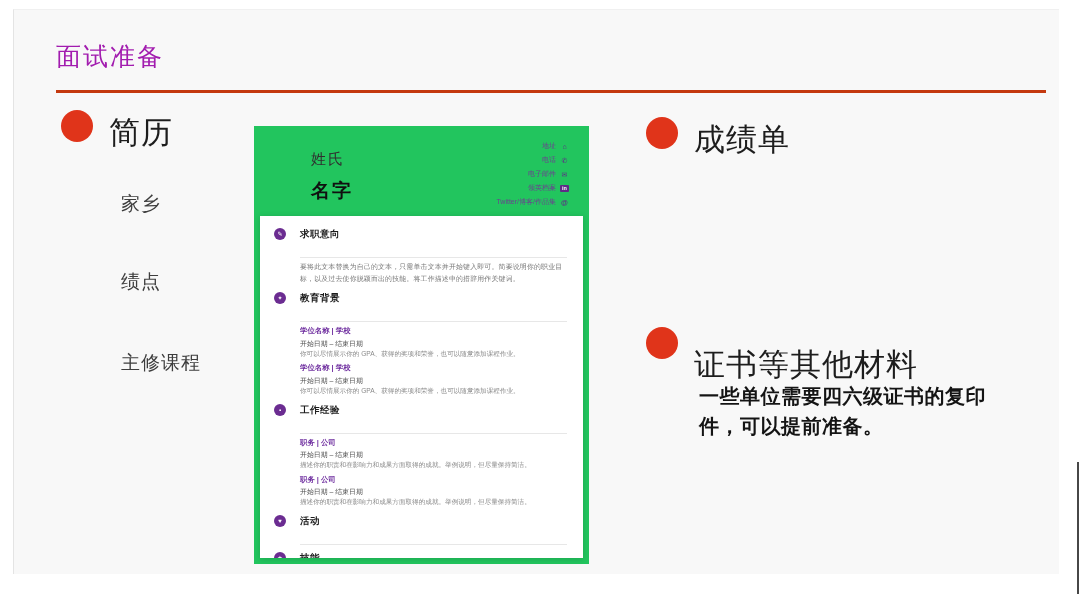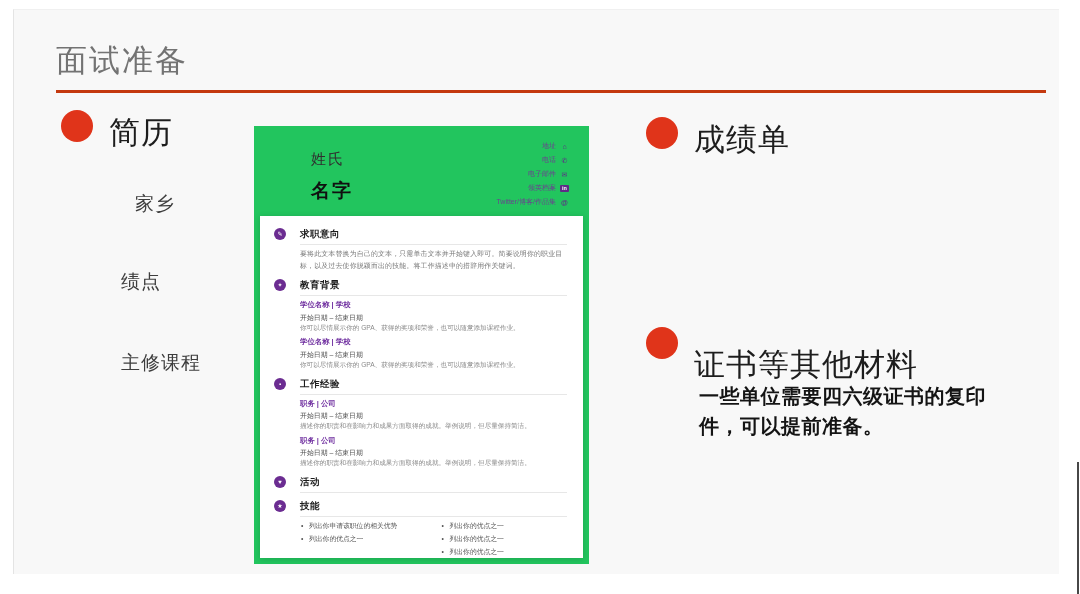--- a/index.html
+++ b/index.html
@@ -8,21 +8,21 @@
     background:#ffffff;
     font-family:"Liberation Sans","DejaVu Sans",sans-serif;
     -webkit-font-smoothing:antialiased;
   }
   .slide{
     position:absolute;left:13px;top:9px;width:1045px;height:564px;
     background:#f8f8f8;border-left:1px solid #e4e4e4;border-top:1px solid #f0f0f0;
   }
   .slide-title{
     position:absolute;left:42px;top:30px;
-    font-size:31px;color:#737373;letter-spacing:2px;font-weight:500;
+    font-size:25px;color:#a21caf;letter-spacing:2px;font-weight:500;
   }
   .accent-line{
     position:absolute;left:42px;top:80px;width:990px;height:3px;background:#c4390f;
   }
   .red-dot{position:absolute;width:32px;height:32px;border-radius:50%;background:#e0341a;}
   .h2{
     position:absolute;font-size:31px;color:#1d1d1d;letter-spacing:1px;font-weight:500;
   }
   .left-item{
     position:absolute;left:107px;font-size:19px;color:#3d3d3d;letter-spacing:1px;
@@ -50,21 +50,21 @@
     background:#ffffff;box-shadow:0 1px 6px rgba(0,0,0,0.16);
     box-sizing:border-box;padding:12px 16px 6px 14px;overflow:hidden;
   }
   .section{position:relative;padding-left:26px;margin-bottom:7px;}
   .sec-icon{
     position:absolute;left:0;top:0;width:12px;height:12px;border-radius:50%;
     background:#6b2c91;color:#ffffff;font-size:6px;line-height:12px;text-align:center;
   }
   .sec-head{
     font-size:9.5px;font-weight:bold;color:#1b1b1b;
-    border-bottom:1px solid #e7e7e7;padding-bottom:3px;margin-bottom:3px;letter-spacing:.5px;
+    border-bottom:1px solid #e7e7e7;padding-bottom:16px;margin-bottom:3px;letter-spacing:.5px;
   }
   .sec-body{font-size:6.9px;color:#777;line-height:1.75;letter-spacing:.2px;}
   .entry{margin-bottom:3px;}
   .entry-title{font-size:7.4px;font-weight:bold;color:#7030a0;line-height:1.7;}
   .entry-dates{font-size:6.9px;color:#4d4d4d;line-height:1.6;}
   .entry-desc{font-size:6.6px;color:#8a8a8a;line-height:1.6;}
   .skill-cols{display:flex;gap:14px;}
   .skill-col{width:50%;}
   .skill-item{font-size:6.8px;color:#555;line-height:1.9;padding-left:9px;position:relative;}
   .skill-item::before{content:"•";position:absolute;left:1px;color:#555;}
@@ -74,21 +74,21 @@
 <body>
 
 <div class="slide">
 
   <div class="slide-title">面试准备</div>
   <div class="accent-line"></div>
 
   <div class="red-dot" style="left:47px;top:100px;"></div>
   <div class="h2" style="left:95px;top:102px;">简历</div>
 
-  <div class="left-item" style="top:181px;margin-left:14px;">家乡</div>
+  <div class="left-item" style="top:181px;">家乡</div>
   <div class="left-item" style="top:259px;">绩点</div>
   <div class="left-item" style="top:340px;">主修课程</div>
 
   <div class="resume">
     <div class="r-lastname">姓氏</div>
     <div class="r-firstname">名字</div>
 
     <div class="contacts">
       <div class="contact-row">
         <span>地址</span>

